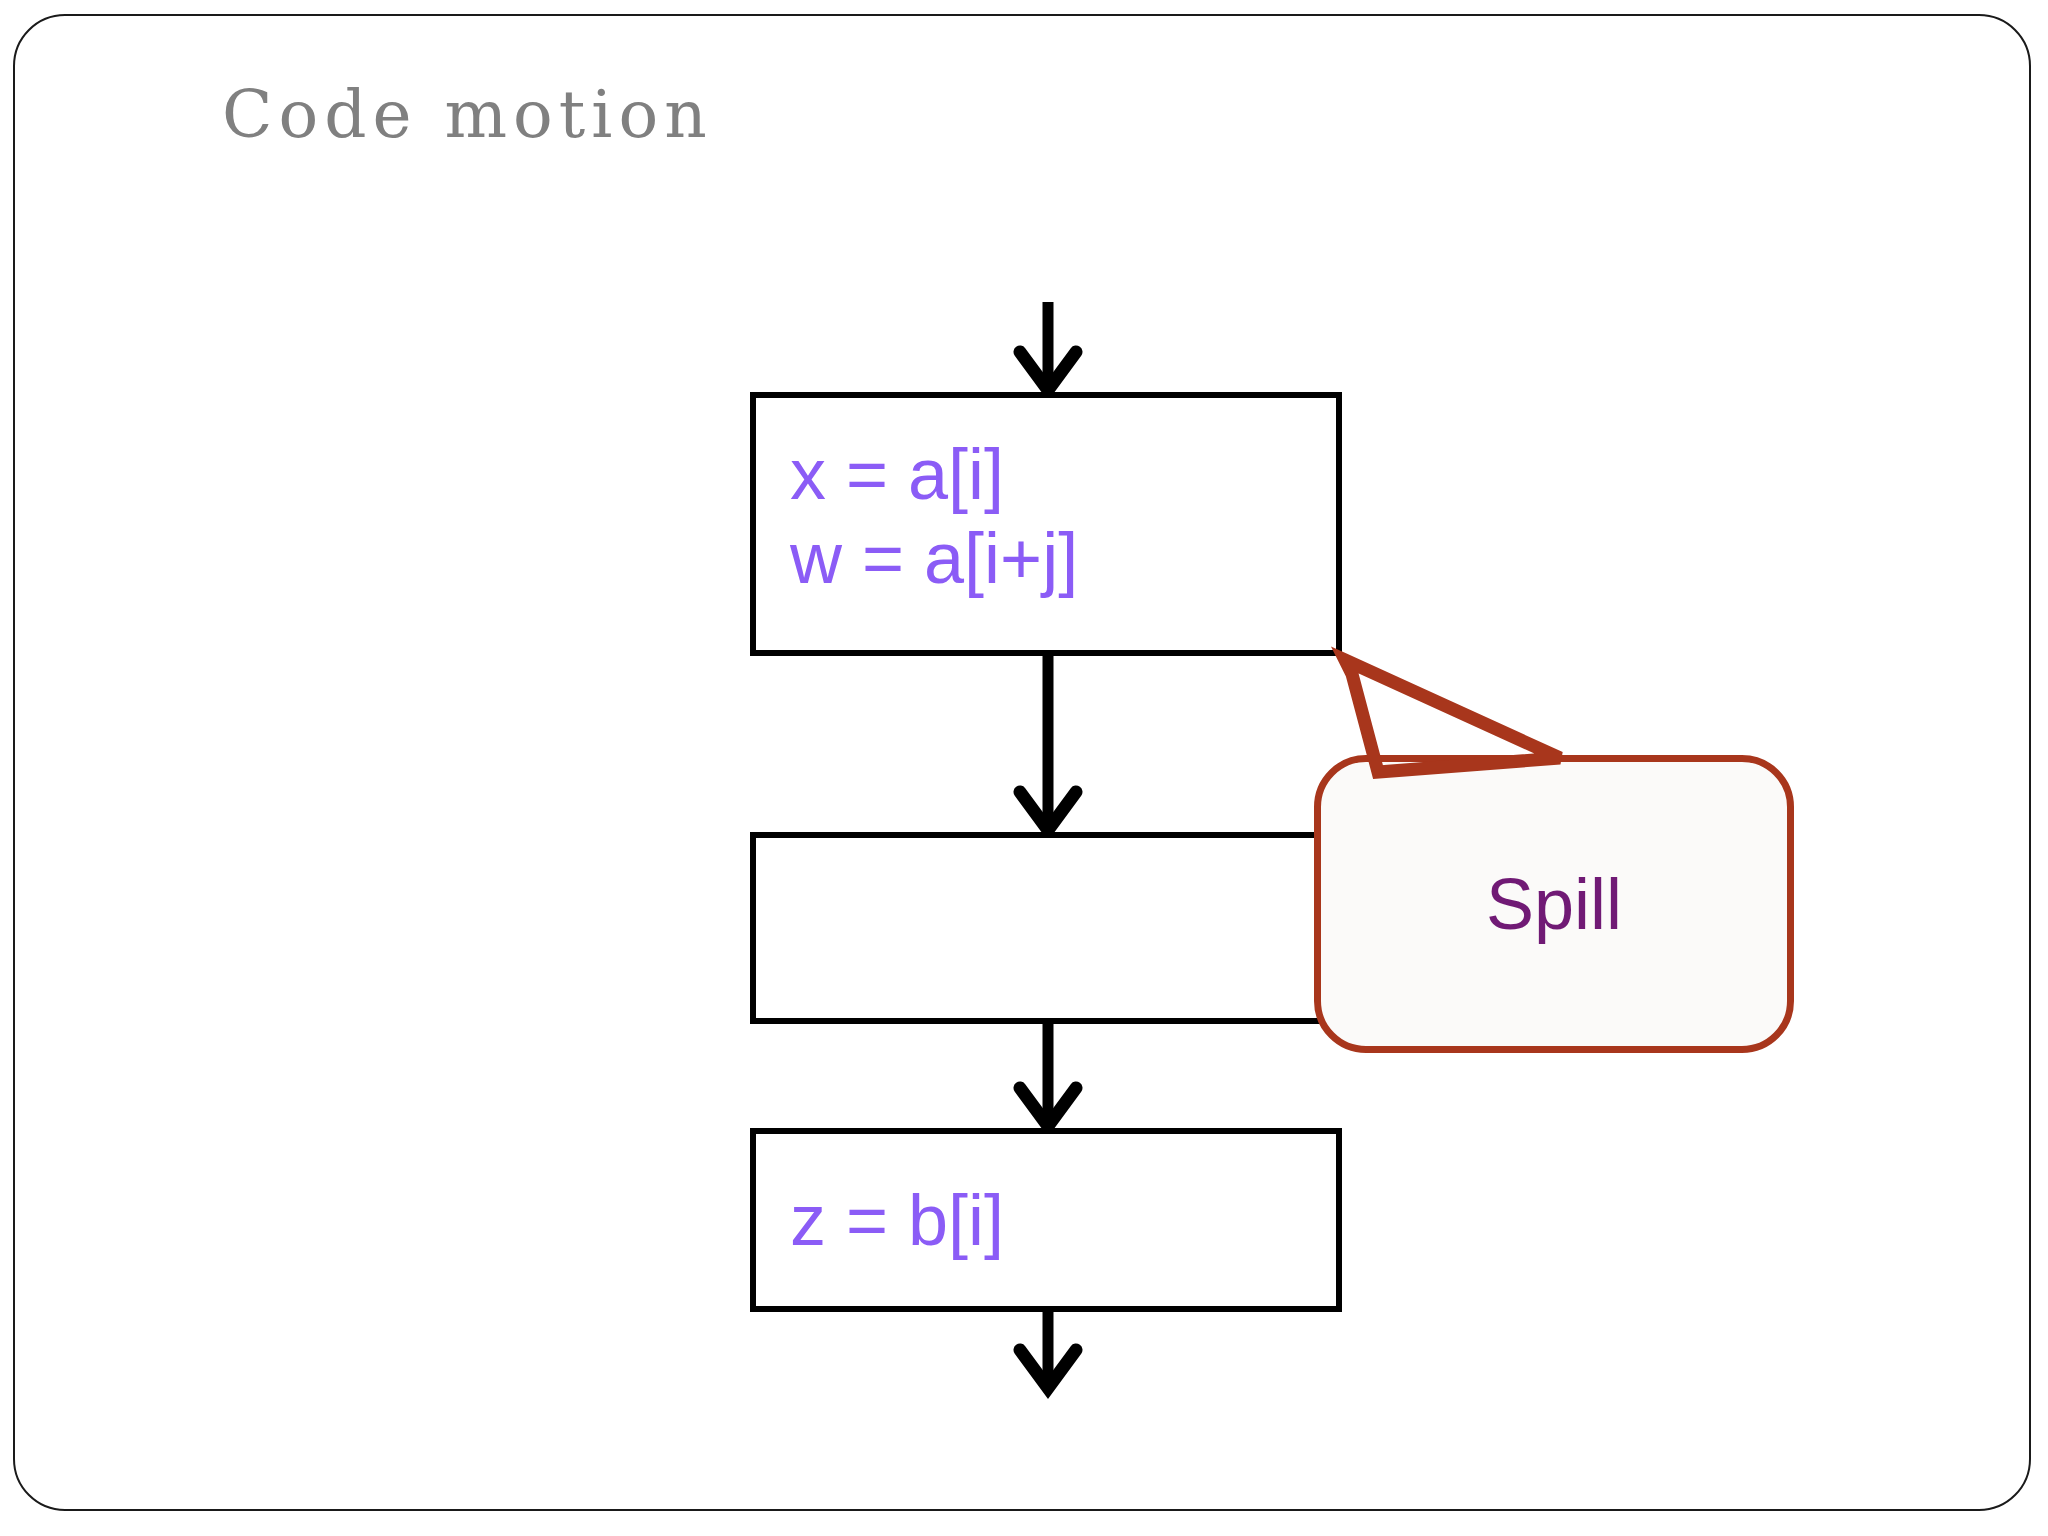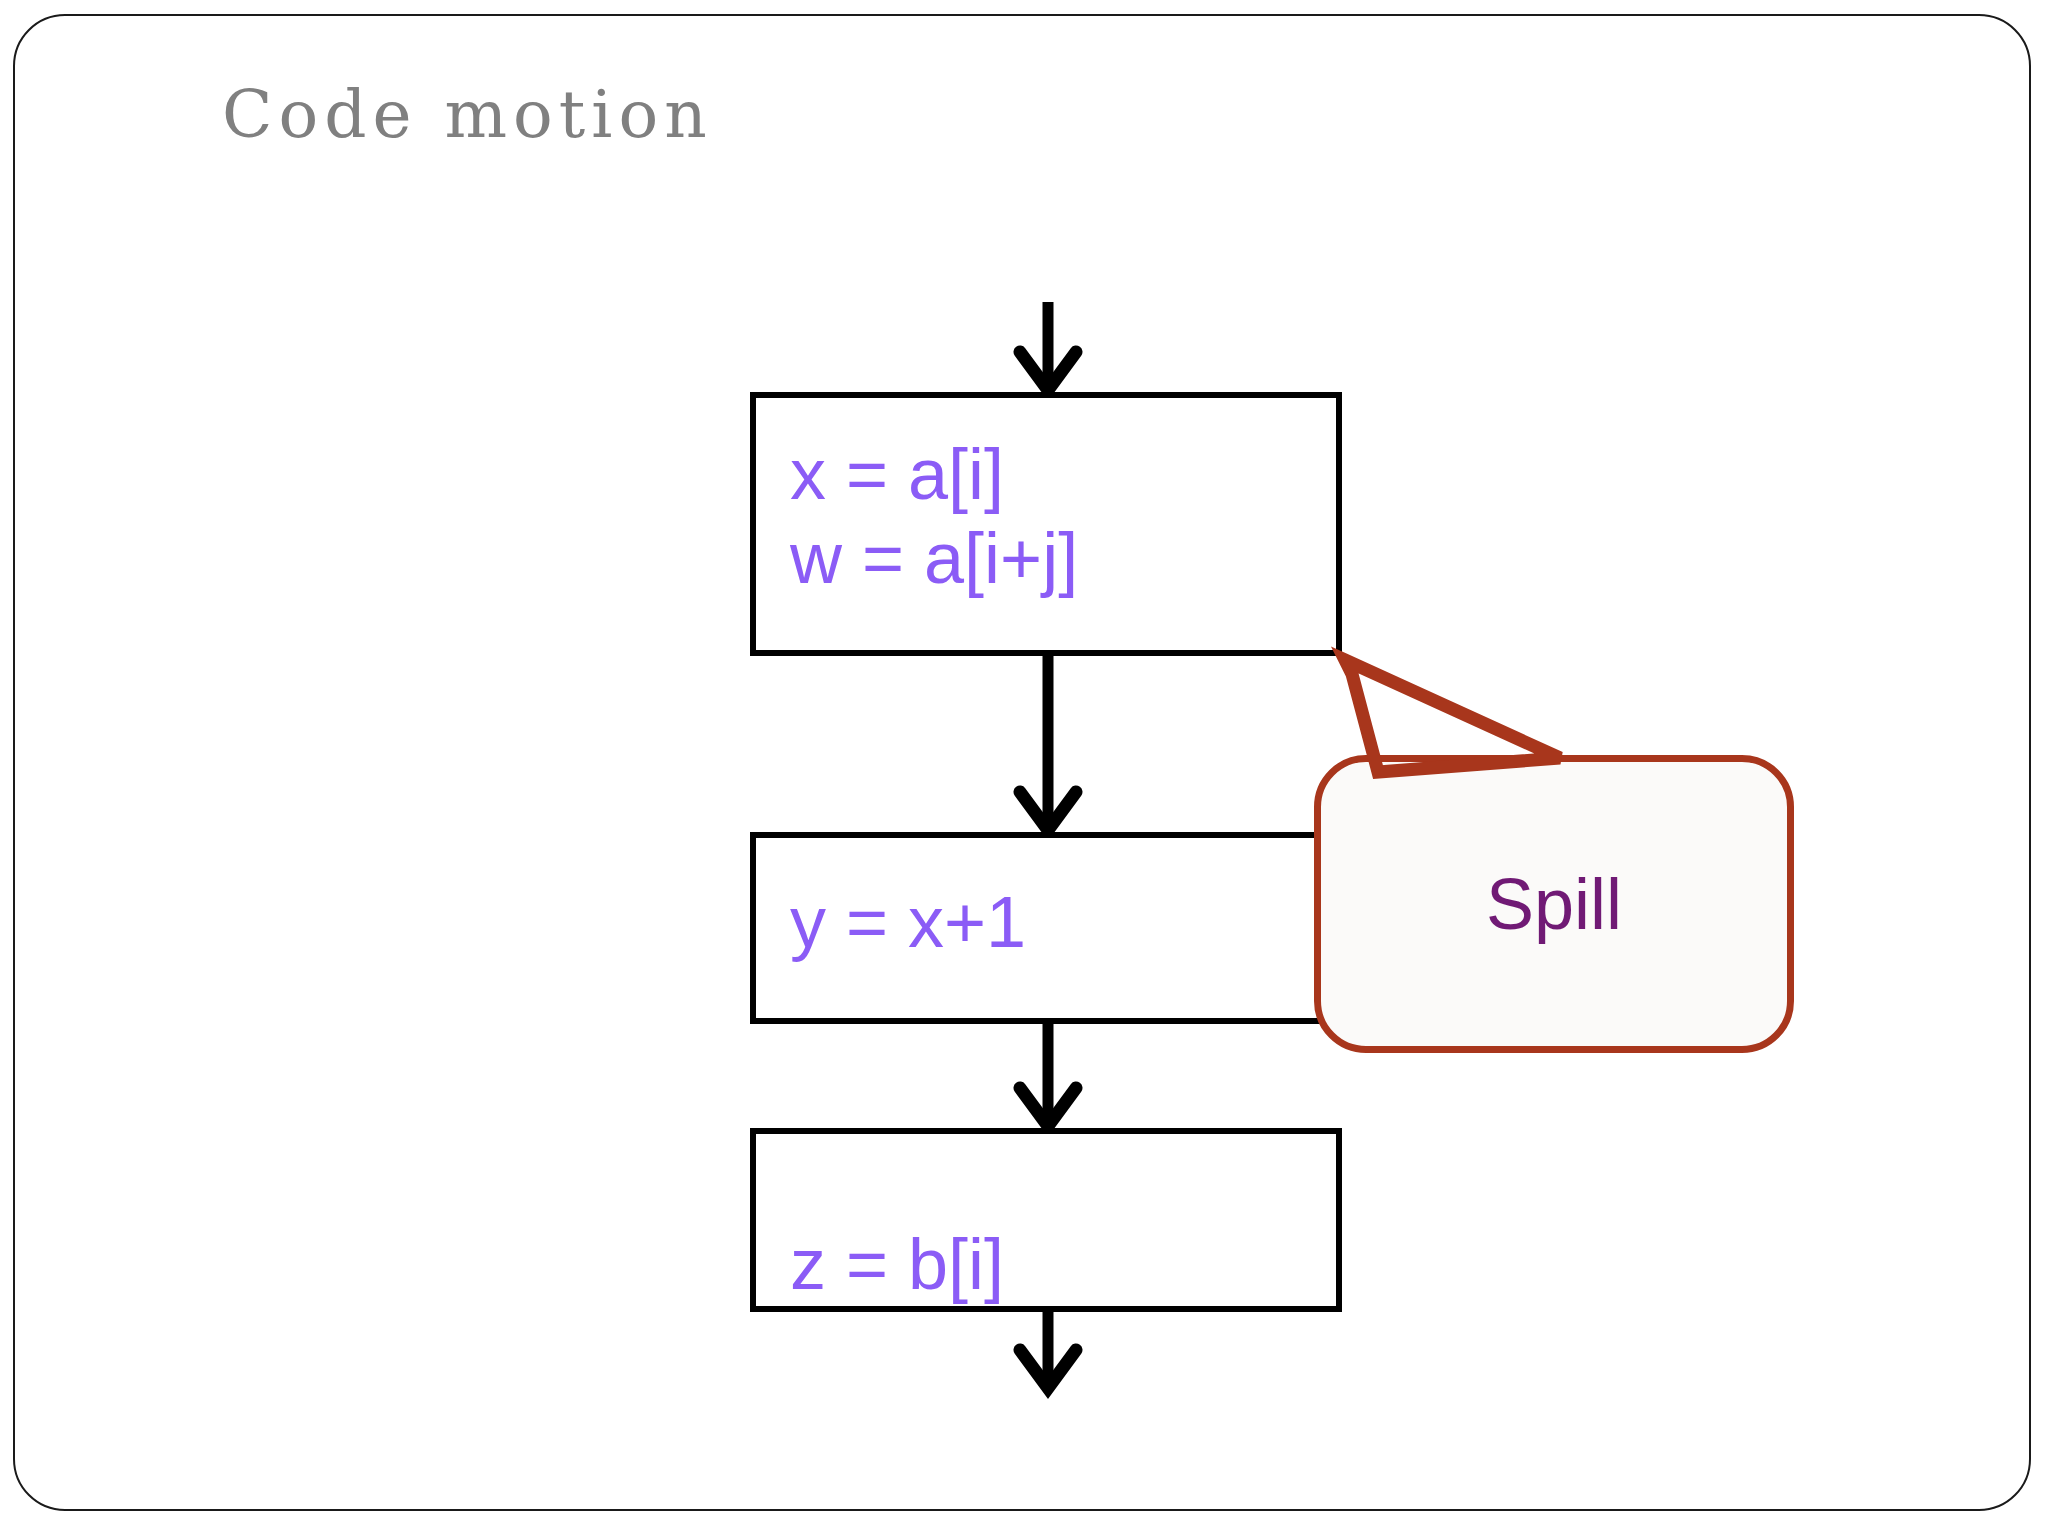--- a/index.html
+++ b/index.html
@@ -63,21 +63,21 @@
     line-height: 84px;
     color: #8b5cf6;
     white-space: pre;
   }
   #box-1 { left: 750px; top: 392px;  width: 592px; height: 264px; }
   #box-2 { left: 750px; top: 832px;  width: 592px; height: 192px; }
   #box-3 { left: 750px; top: 1128px; width: 592px; height: 184px; }
 
   #box-1-text { left: 790px; top: 432px; }
   #box-2-text { left: 790px; top: 880px; }
-  #box-3-text { left: 790px; top: 1178px; margin-top: 44px; }
+  #box-3-text { left: 790px; top: 1178px; }
 
   
   #callout-bubble {
     position: absolute;
     left: 1314px;
     top: 755px;
     width: 480px;
     height: 298px;
     box-sizing: border-box;
     border: 7px solid #A8361C;
@@ -136,21 +136,20 @@
       <line x1="1048" y1="1312" x2="1048" y2="1390" stroke="#000000" stroke-width="11"></line>
       <polyline points="1020,1350 1048,1388 1076,1350" fill="none" stroke="#000000" stroke-width="13" stroke-linecap="round" stroke-linejoin="miter"></polyline>
     </g>
   </svg>
 
   <div class="flow-box" id="box-1"></div>
   <div class="flow-box-text" id="box-1-text">x = a[i]
 w = a[i+j]</div>
 
   <div class="flow-box" id="box-2"></div>
-  <div class="flow-box-text" id="box-2-text">y = x+1</div>
 
   <div class="flow-box" id="box-3"></div>
   <div class="flow-box-text" id="box-3-text">z = b[i]</div>
 
   <div id="callout-bubble"></div>
 
   <svg id="callout-tail" viewBox="0 0 400 220" xmlns="http://www.w3.org/2000/svg">
 
     <polygon points="115,20 330,118 148,132 122,34" fill="none" stroke="#A8361C" stroke-width="13" stroke-linejoin="miter" stroke-linecap="butt"></polygon>
   </svg>

